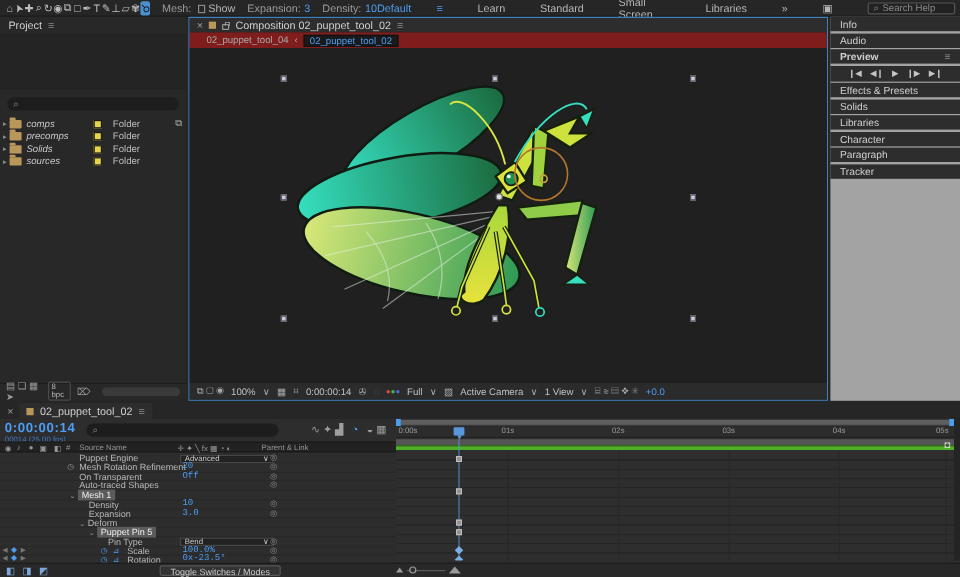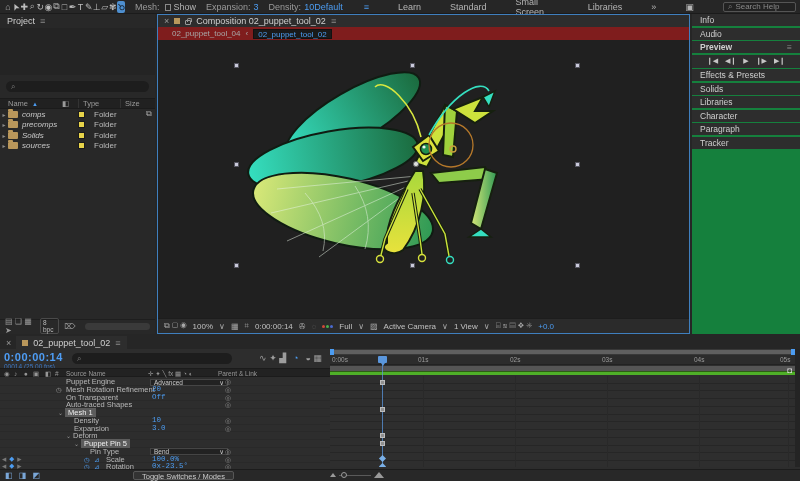--- a/index.html
+++ b/index.html
@@ -64,21 +64,21 @@
   .handle{position:absolute;width:5px;height:5px;background:#c9c9da;border:1px solid #55555f;}
   .c-tools{position:absolute;left:0;bottom:0;width:531px;height:15px;background:#2b2b2b;
            border-top:1px solid #1d1d1d;display:flex;align-items:center;gap:6px;padding:0 6px;
            color:#a8a8a8;font-size:8px;white-space:nowrap;}
   .c-tools .t{color:#c0c0c0;}
   .c-tools .blue{color:#4c9cf1;}
   .rgbdots{display:inline-flex;gap:1px;}
   .rgbdots i{width:3px;height:3px;border-radius:50%;display:inline-block;}
 
   
-  .rpanel{position:absolute;left:692px;top:14px;width:108px;height:320px;background:#15803d;}
+  .rpanel{position:absolute;left:692px;top:14px;width:108px;height:320px;background:#a3a3a3;}
   .ritem{height:12px;background:#2d2d2d;margin-bottom:1.5px;display:flex;align-items:center;
          padding:0 8px;color:#cfcfcf;font-size:8.5px;}
   .ritem .m{margin-left:auto;color:#8a8a8a;}
   .transport{height:13px;background:#2d2d2d;margin-bottom:1.5px;display:flex;align-items:center;
              justify-content:center;gap:7px;color:#c5c5c5;font-size:7px;}
 
   
   .tl{position:absolute;left:0;top:336px;width:800px;height:145px;background:#2d2d2d;}
   .tl-tabs{height:13px;background:#262626;display:flex;align-items:center;gap:5px;padding:0 6px;}
   .tl-tab{height:13px;background:#2d2d2d;display:flex;align-items:center;gap:5px;padding:0 6px;color:#cfcfcf;}
@@ -215,29 +215,20 @@
 
   <div class="project">
     <div class="p-head">
       <span>Project</span>
       <span style="color:#8a8a8a">≡</span>
     </div>
     <div class="p-preview"></div>
     <div class="p-search">
       <span>⌕</span>
     </div>
-    <div class="p-cols">
-      <span class="c1">
-          <span>Name</span>
-        <span class="sortup">▲</span>
-        </span>
-      <span class="c2">◧</span>
-      <span class="c3">Type</span>
-      <span class="c4">Size</span>
-    </div>
 
     <div class="prow">
       <span class="tw">▸</span>
       <span class="foldico"></span>
       <span class="nm">comps</span>
       <span class="lbl-sq"></span>
       <span class="tp">Folder</span>
       <span class="extra">⧉</span>
     </div>
     <div class="prow">

